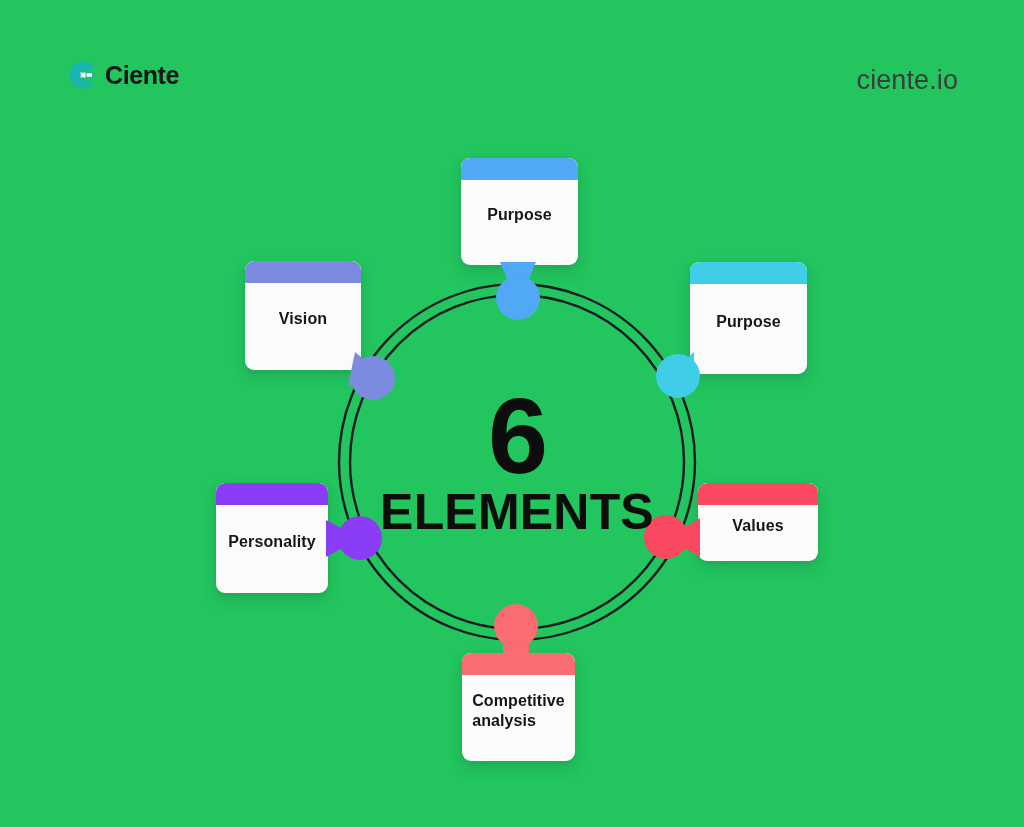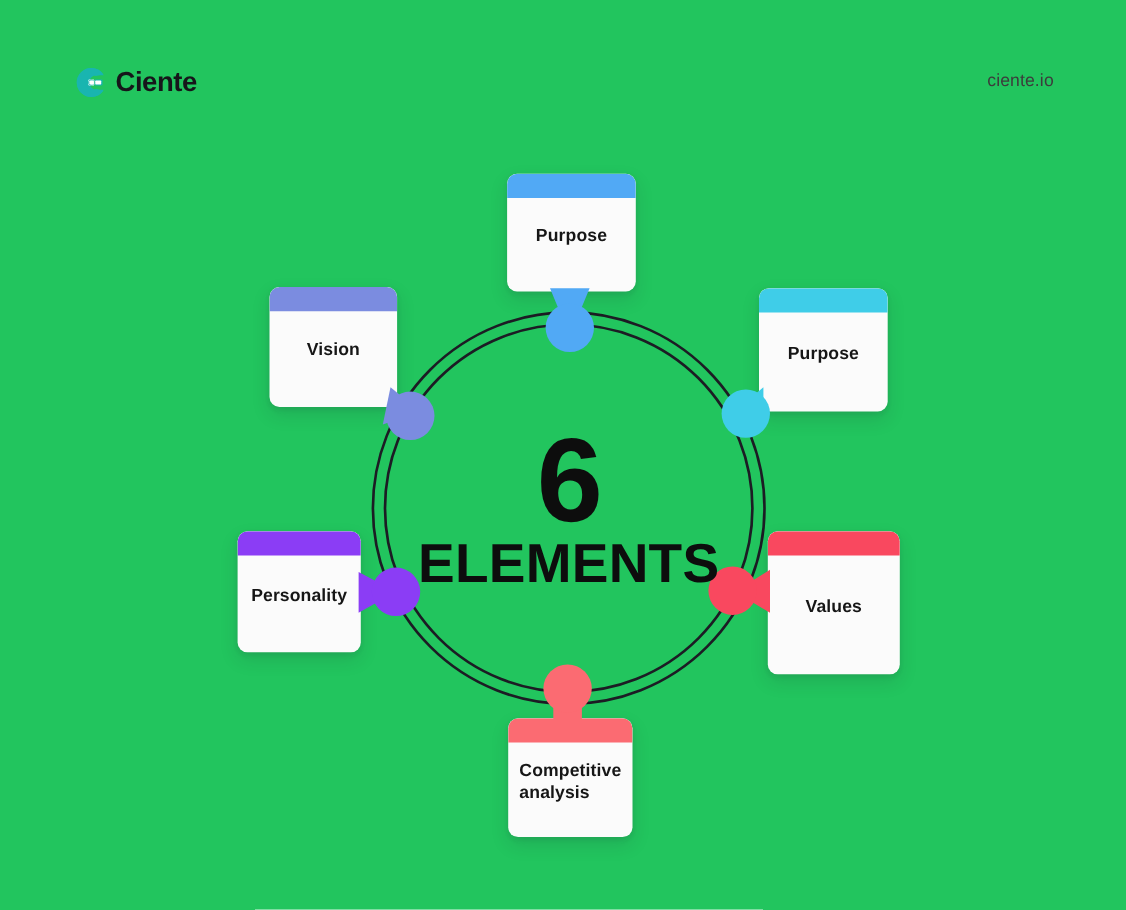--- a/index.html
+++ b/index.html
@@ -44,21 +44,21 @@
     font-size: 25px;
     font-weight: 700;
     letter-spacing: -0.4px;
     color: #16161a;
     line-height: 1;
   }
   .site-url {
     position: absolute;
     right: 66px;
     top: 65px;
-    font-size: 16px;
+    font-size: 27px;
     letter-spacing: 0.1px;
     color: #3c3c3c;
     font-weight: 400;
   }
 
   
   #stage {
     position: absolute;
     left: 0;
     top: 0;
@@ -126,21 +126,21 @@
     text-align: left;
     line-height: 1.28;
     letter-spacing: 0.1px;
     padding: 0 8px;
     margin-top: 8px;
   }
 
   
   .card-purpose      { left: 461px; top: 158px; width: 117px; height: 107px; }
   .card-vision       { left: 690px; top: 262px; width: 117px; height: 112px; }
-  .card-values       { left: 698px; top: 483px; width: 120px; height: 130px; }
+  .card-values       { left: 698px; top: 483px; width: 120px; height: 78px; }
   .card-competitive  { left: 462px; top: 653px; width: 113px; height: 108px; }
   .card-personality  { left: 216px; top: 483px; width: 112px; height: 110px; }
   .card-voice        { left: 245px; top: 261px; width: 116px; height: 109px; }
 
   
   #connectors {
     position: absolute;
     left: 0; top: 0;
     width: 1024px;
     height: 827px;

